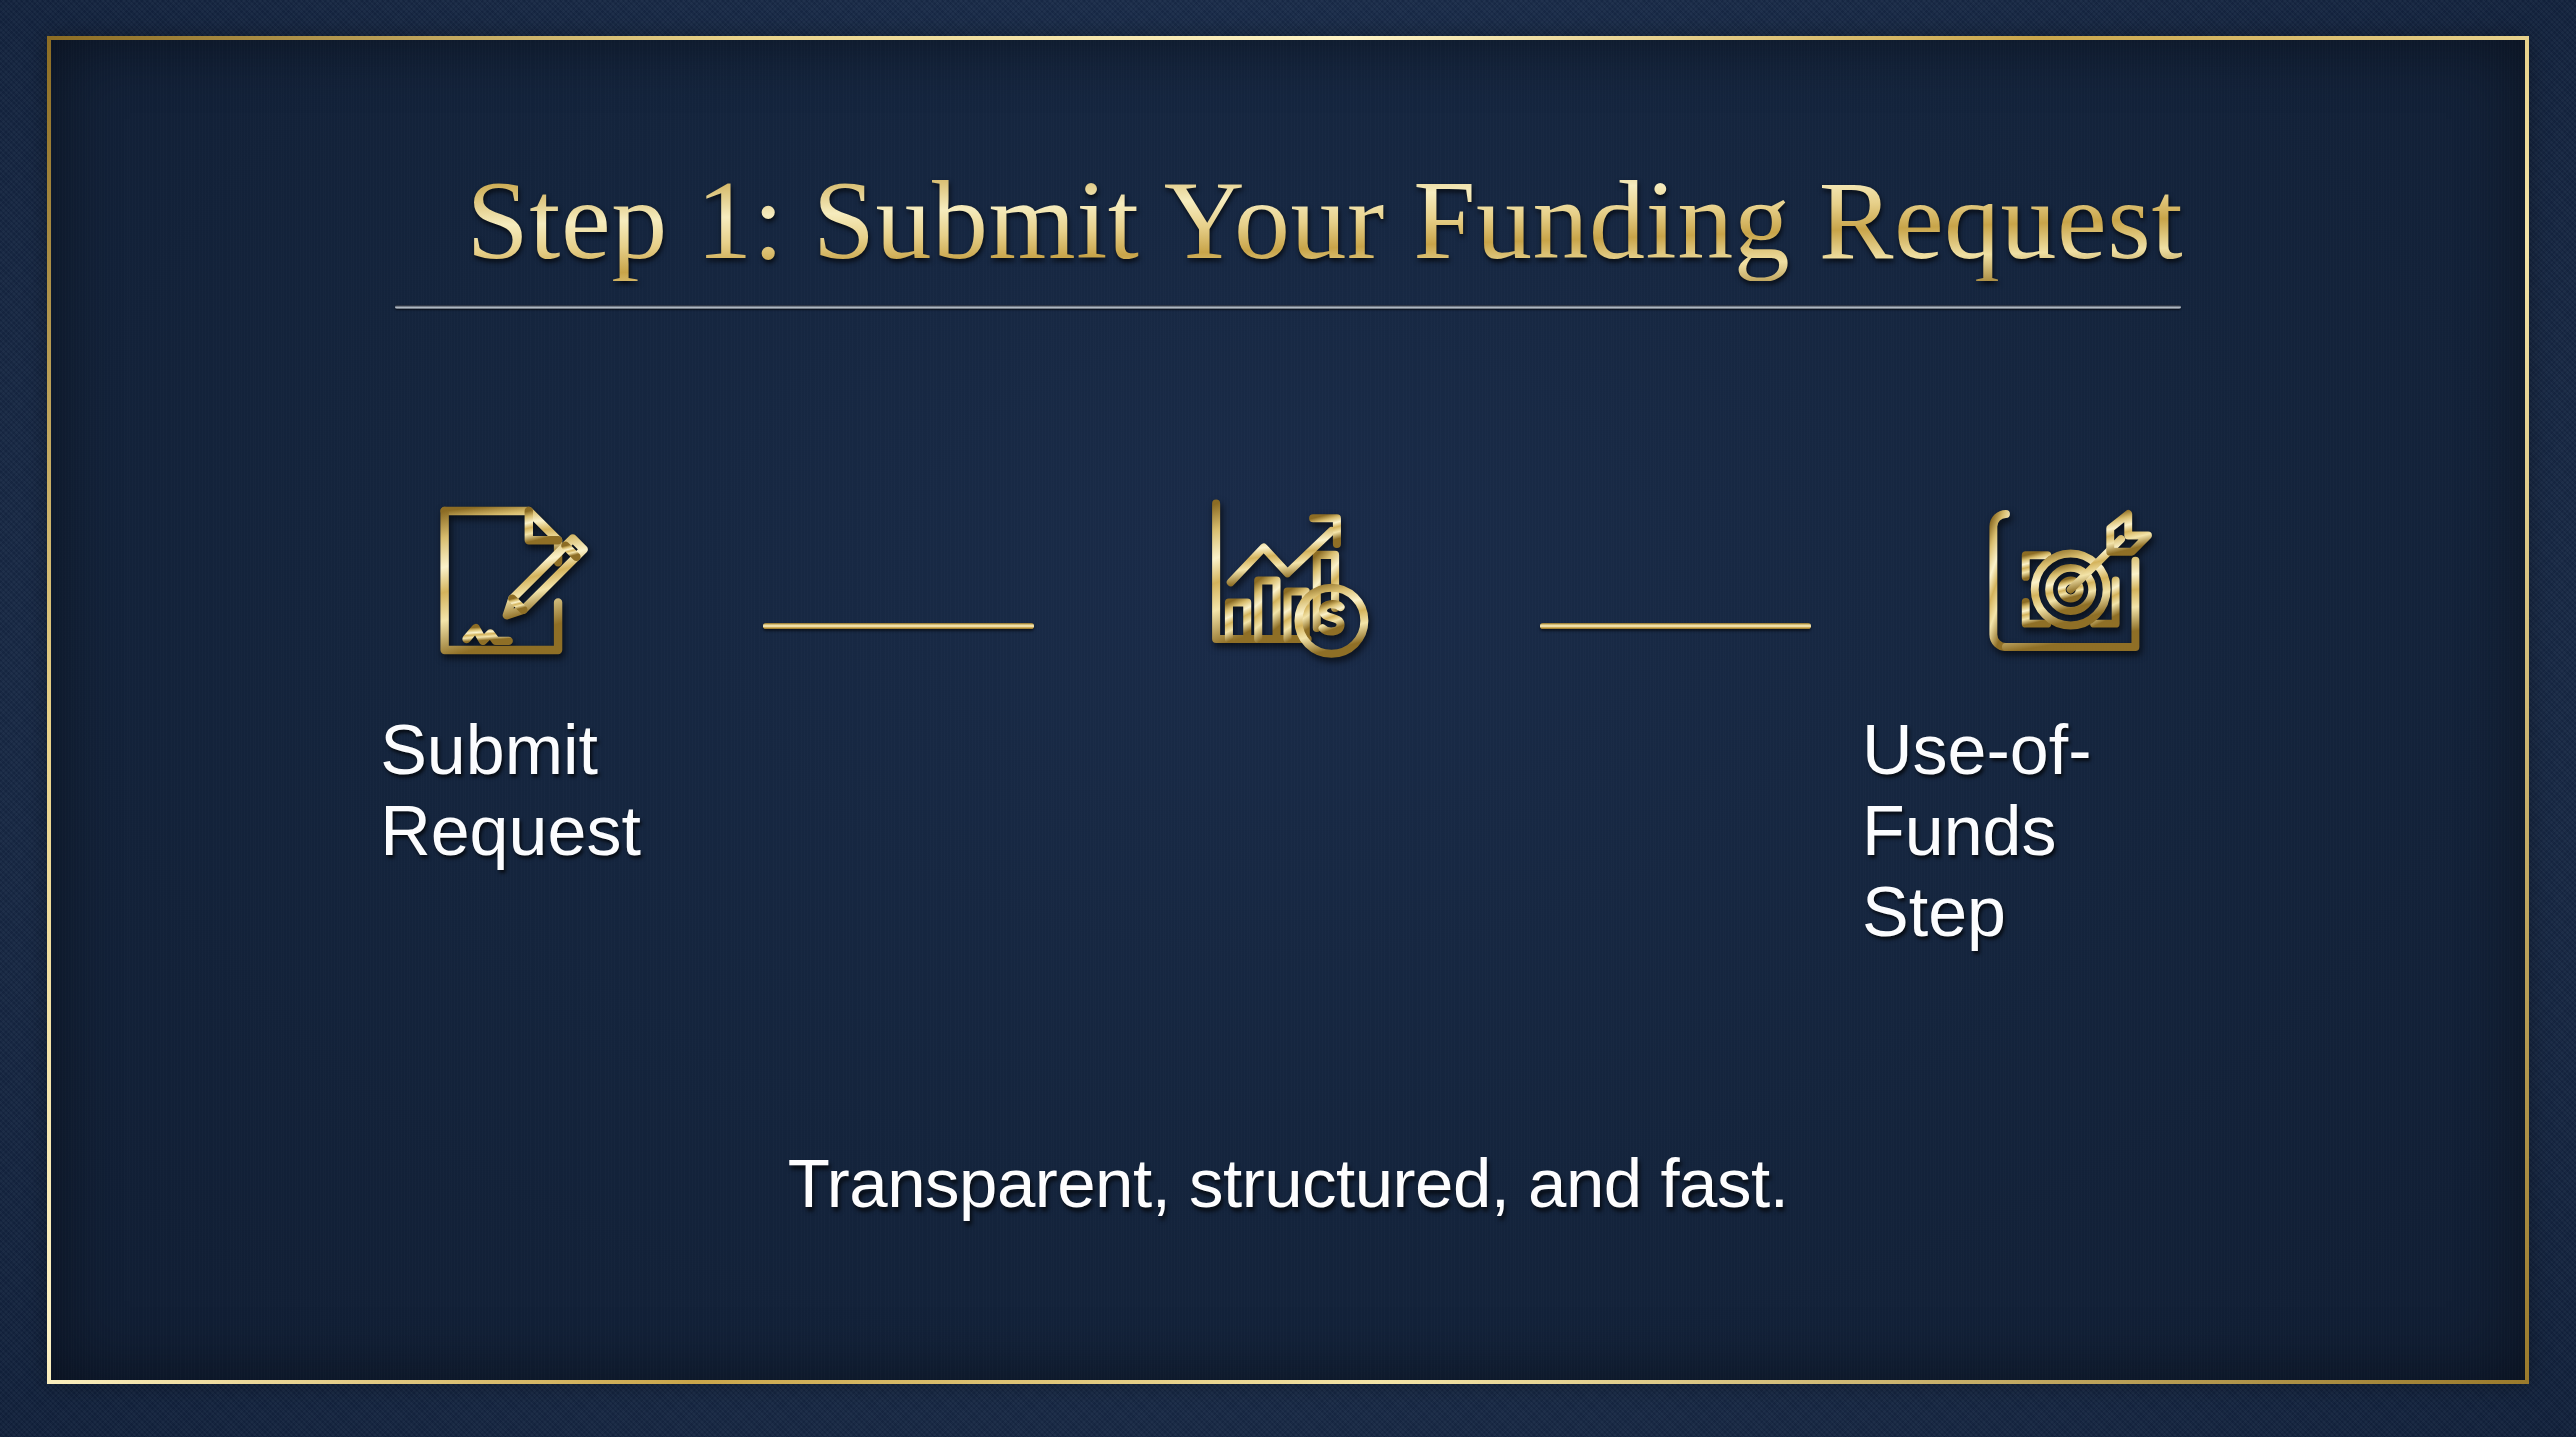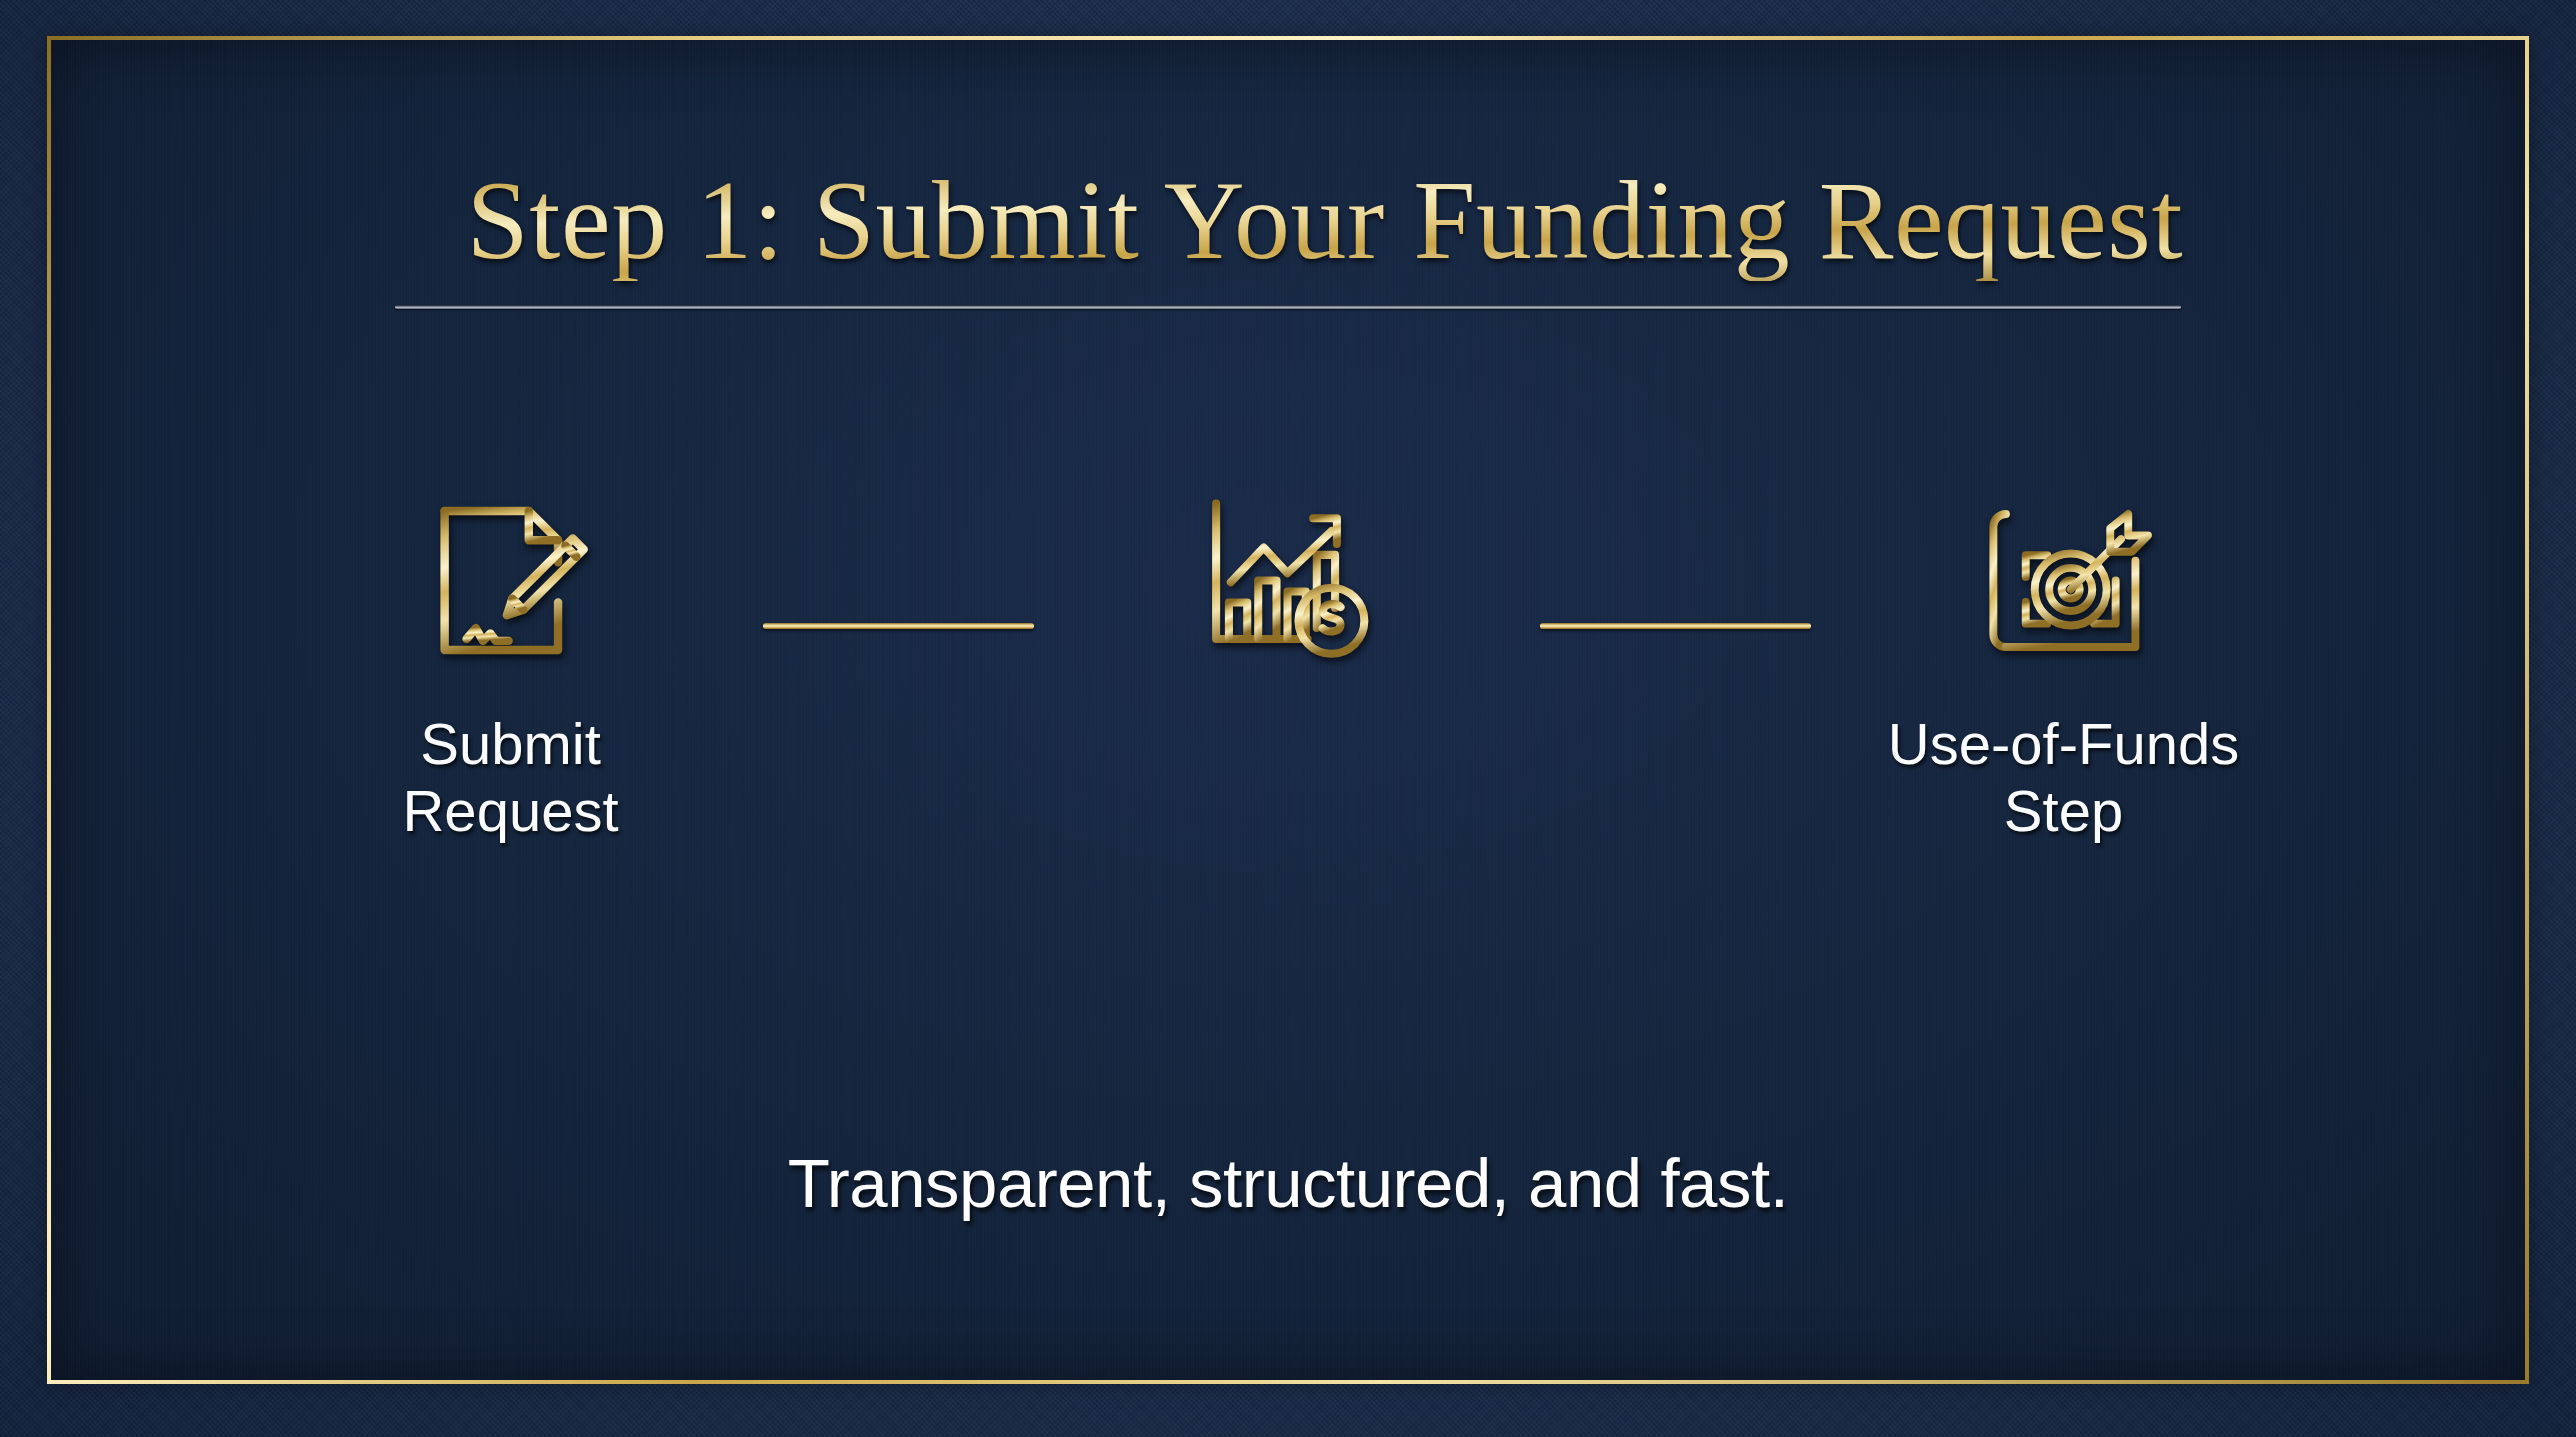--- a/index.html
+++ b/index.html
@@ -113,25 +113,24 @@
     display: flex;
     align-items: center;
     justify-content: center;
     filter: drop-shadow(2.8px 4.7px 3.7px rgba(0,0,0,.65));
   }
   .icon-box svg { display: block; overflow: visible; }
 
   .step-label {
     margin-top: 36px;
     font-family: "Liberation Sans", sans-serif;
-    font-size: 58px;
+    font-size: 70px;
     line-height: 1.16;
     font-weight: 400;
     color: #fbfcfe;
-    text-align: center;
     white-space: pre-line;
     text-shadow: 1.9px 2.8px 3.7px rgba(0,0,0,.7);
   }
 
   
   .connector {
     flex: 0 0 auto;
     width: 271px;
     height: 5.6px;
     margin-top: 136px;

